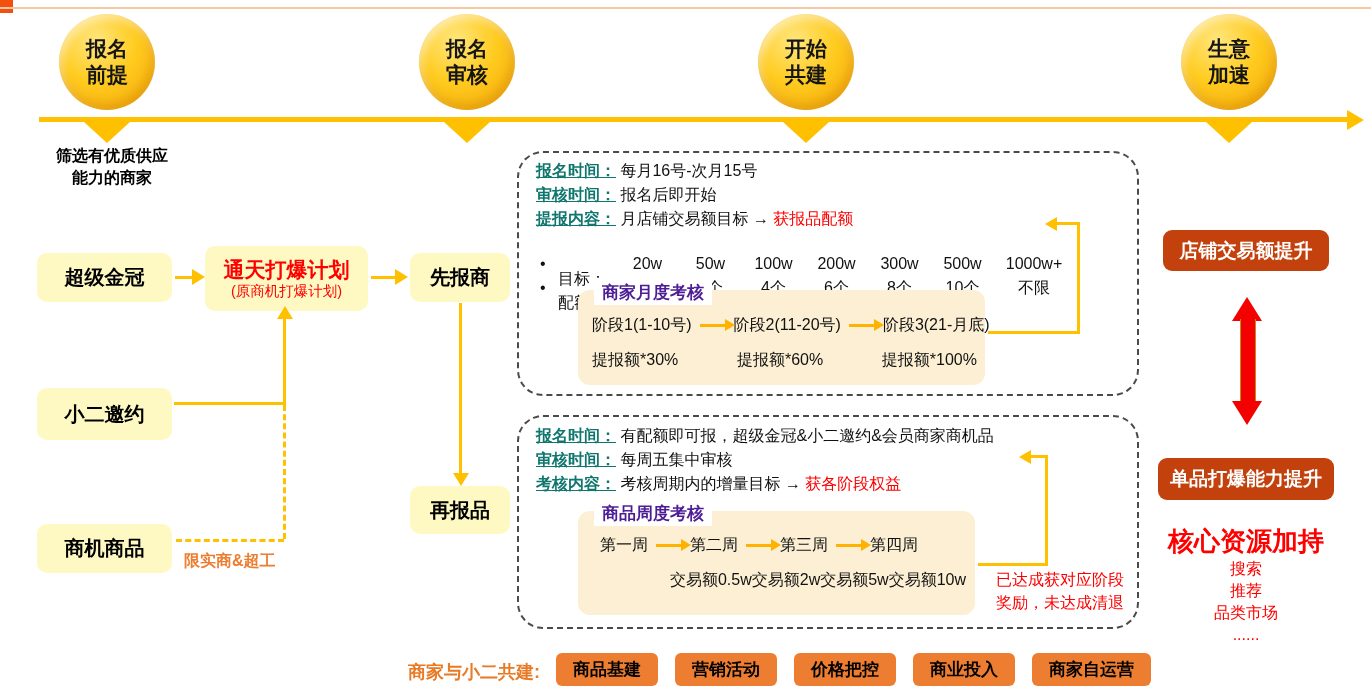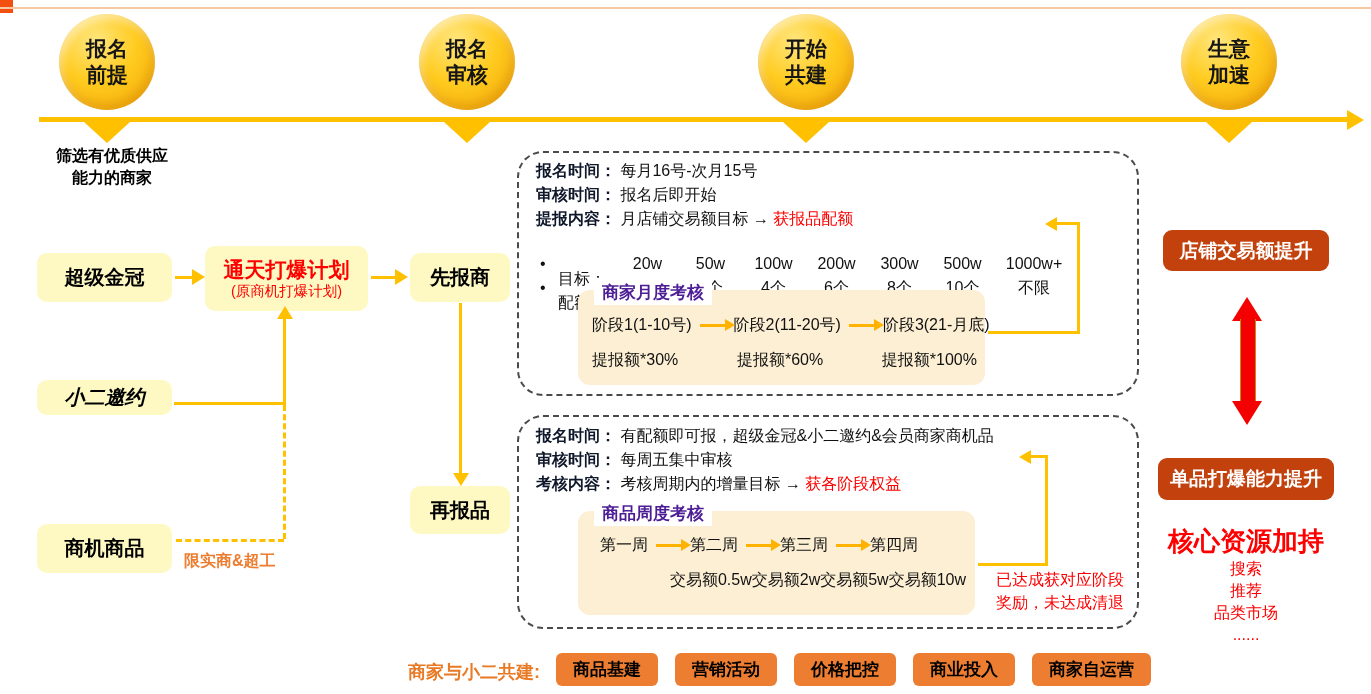--- a/index.html
+++ b/index.html
@@ -25,21 +25,21 @@
   .vline{width:3px;background:#FFC000;}
   .vdash{width:0;border-left:3px dashed #FFC000;}
   .hdash{height:0;border-top:3px dashed #FFC000;}
   .tri-r{width:0;height:0;border-top:8px solid transparent;border-bottom:8px solid transparent;border-left:13px solid #FFC000;}
   .tri-l{width:0;height:0;border-top:7px solid transparent;border-bottom:7px solid transparent;border-right:12px solid #FFC000;}
   .tri-d{width:0;height:0;border-left:8px solid transparent;border-right:8px solid transparent;border-top:13px solid #FFC000;}
   .tri-u{width:0;height:0;border-left:8px solid transparent;border-right:8px solid transparent;border-bottom:13px solid #FFC000;}
   
   .dashed-box{border:2px dashed #4a4a4a;border-radius:26px;background:#fff;}
   .info-line{font-size:16px;white-space:nowrap;}
-  .info-line .lbl{font-weight:bold;color:#0f172a;}
+  .info-line .lbl{font-weight:bold;color:#0f766e;text-decoration:underline;}
   .red{color:#FE0000;}
   .bullet-row{display:flex;align-items:center;font-size:16px;white-space:nowrap;}
   .bullet-row .b{width:18px;}
   .bullet-row .rl{width:58px;margin-top:31px;}
   .bullet-row .cell{width:63px;text-align:center;}
   .bullet-row .cell.wide{width:80px;}
   
   .inner-box{background:#FCEFD3;border-radius:12px;}
   .inner-title{background:#ffffff;padding:1px 8px;font-weight:bold;font-size:17px;color:#4c1d95;white-space:nowrap;}
   .stage-row{display:flex;align-items:center;font-size:16px;white-space:nowrap;}
@@ -98,21 +98,21 @@
   </div>
 
   <div class="abs screen-note" style="left:28px;top:145px;width:168px;">
     <div>筛选有优质供应</div>
     <div>能力的商家</div>
   </div>
 
   <div class="abs cream" style="left:37px;top:253px;width:135px;height:49px;">
     <span class="node-label">超级金冠</span>
   </div>
-  <div class="abs cream" style="left:37px;top:380px;width:135px;height:35px;font-style:italic;">
+  <div class="abs cream" style="left:37px;top:388px;width:135px;height:52px;">
     <span class="node-label">小二邀约</span>
   </div>
   <div class="abs cream" style="left:37px;top:524px;width:135px;height:49px;">
     <span class="node-label">商机商品</span>
   </div>
 
   <div class="abs cream" style="left:205px;top:246px;width:163px;height:65px;flex-direction:column;">
     <span class="plan-title">通天打爆计划</span>
     <span class="plan-sub">(原商机打爆计划)</span>
   </div>

